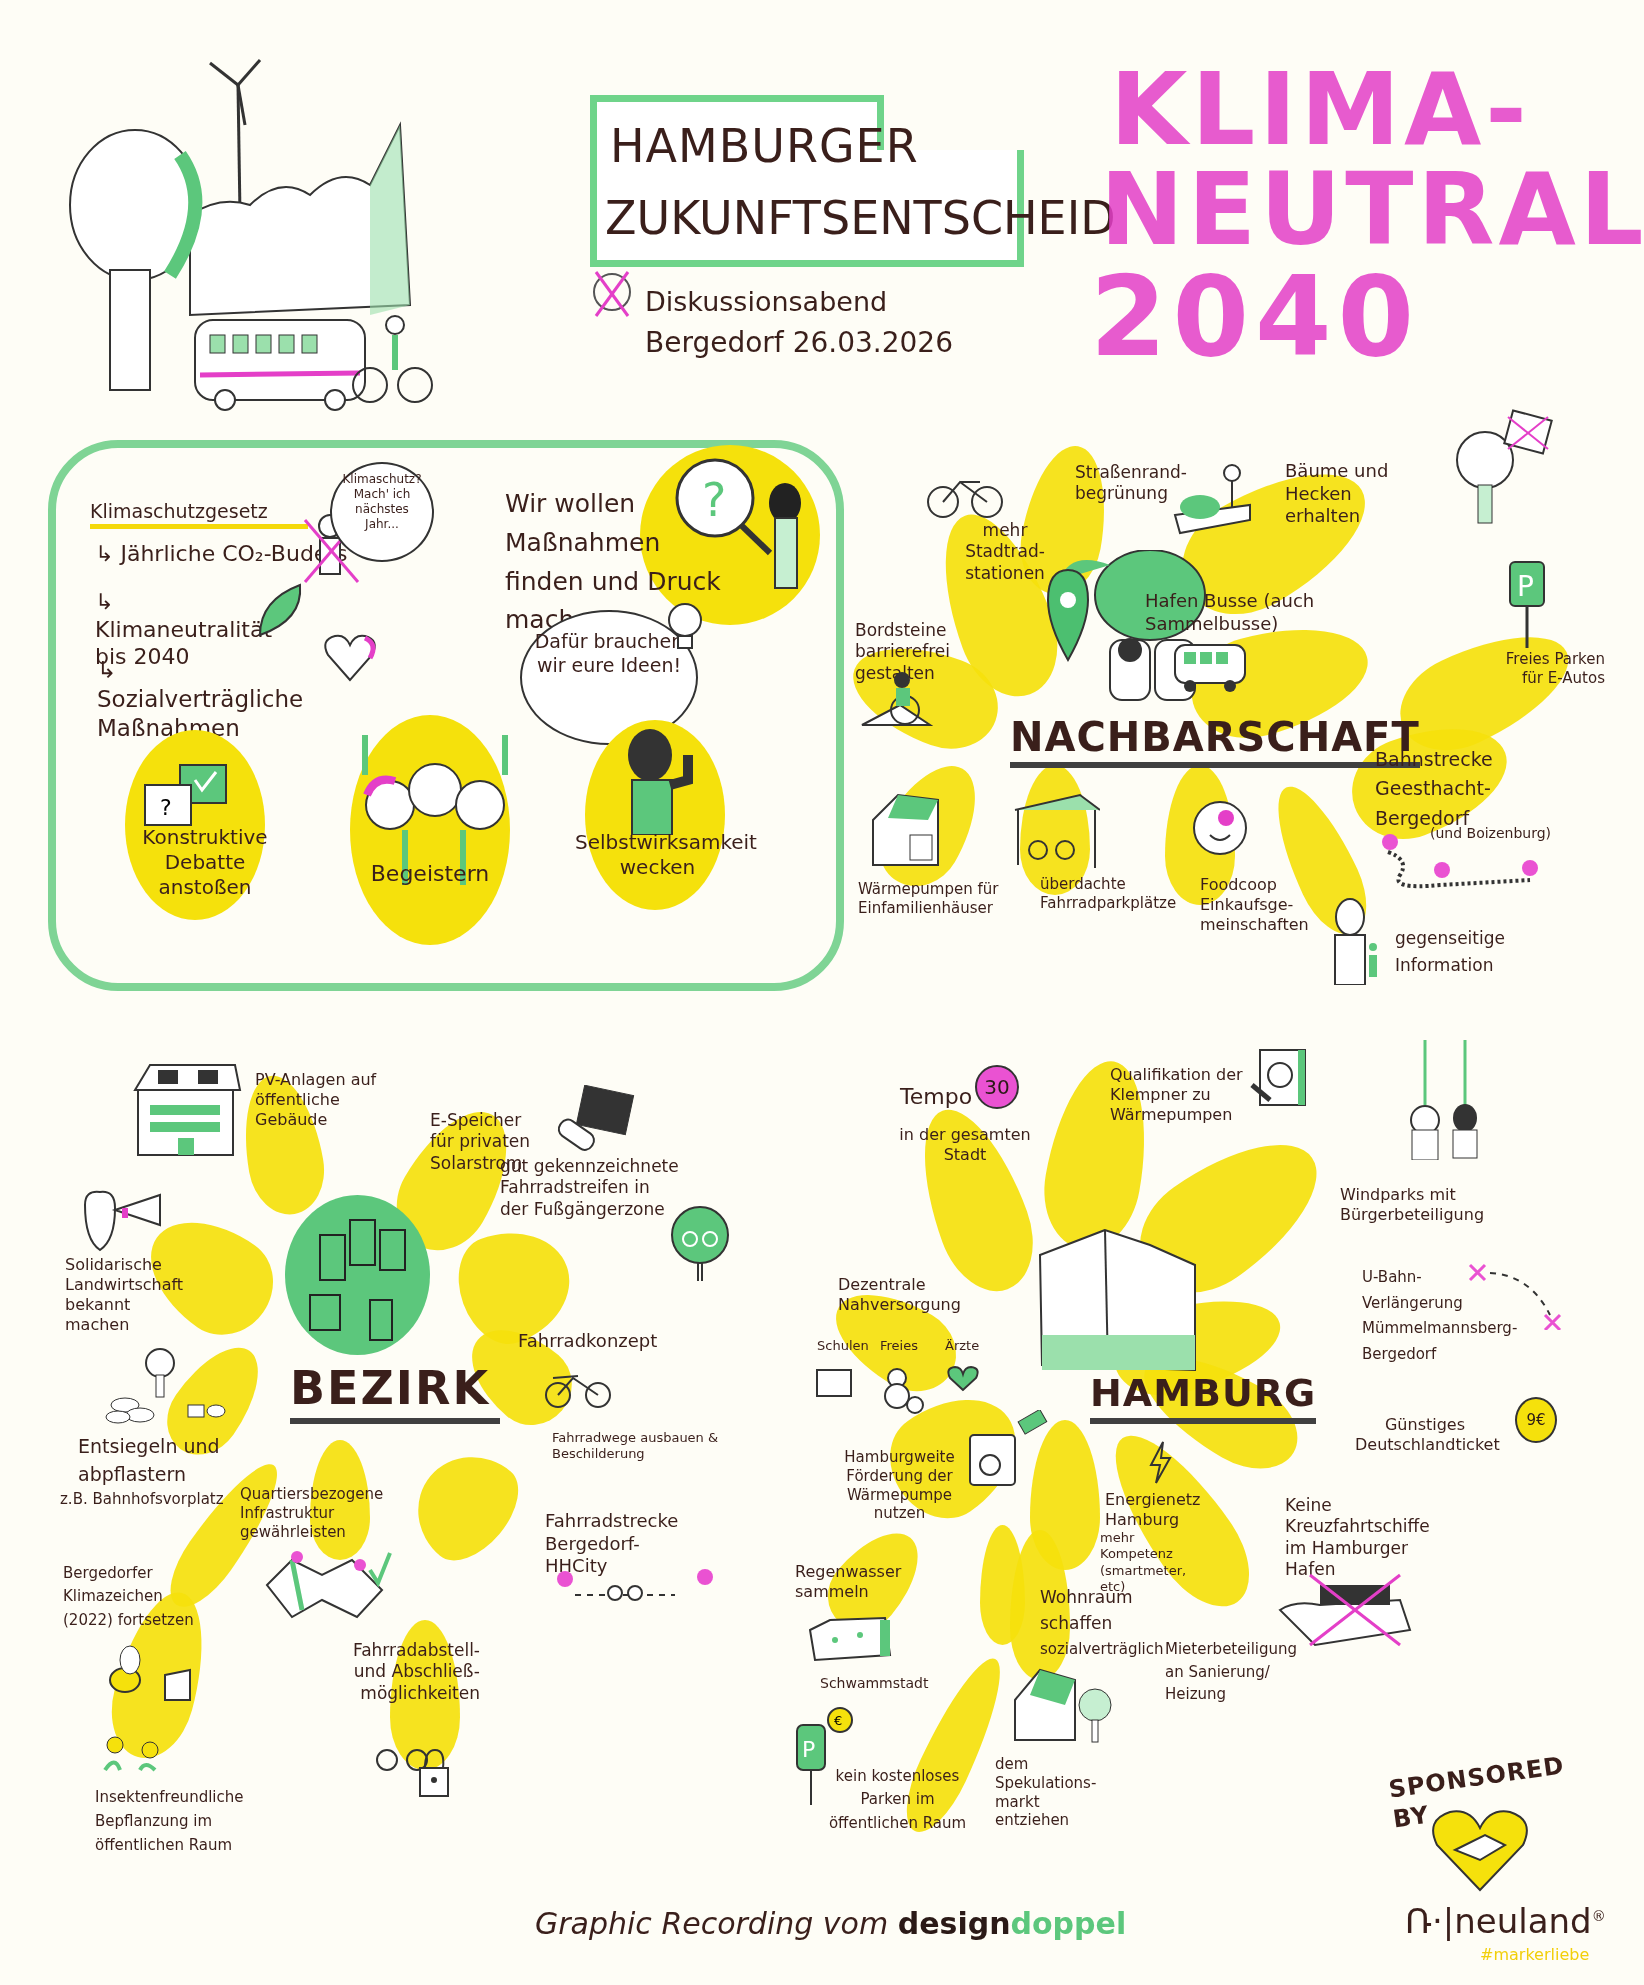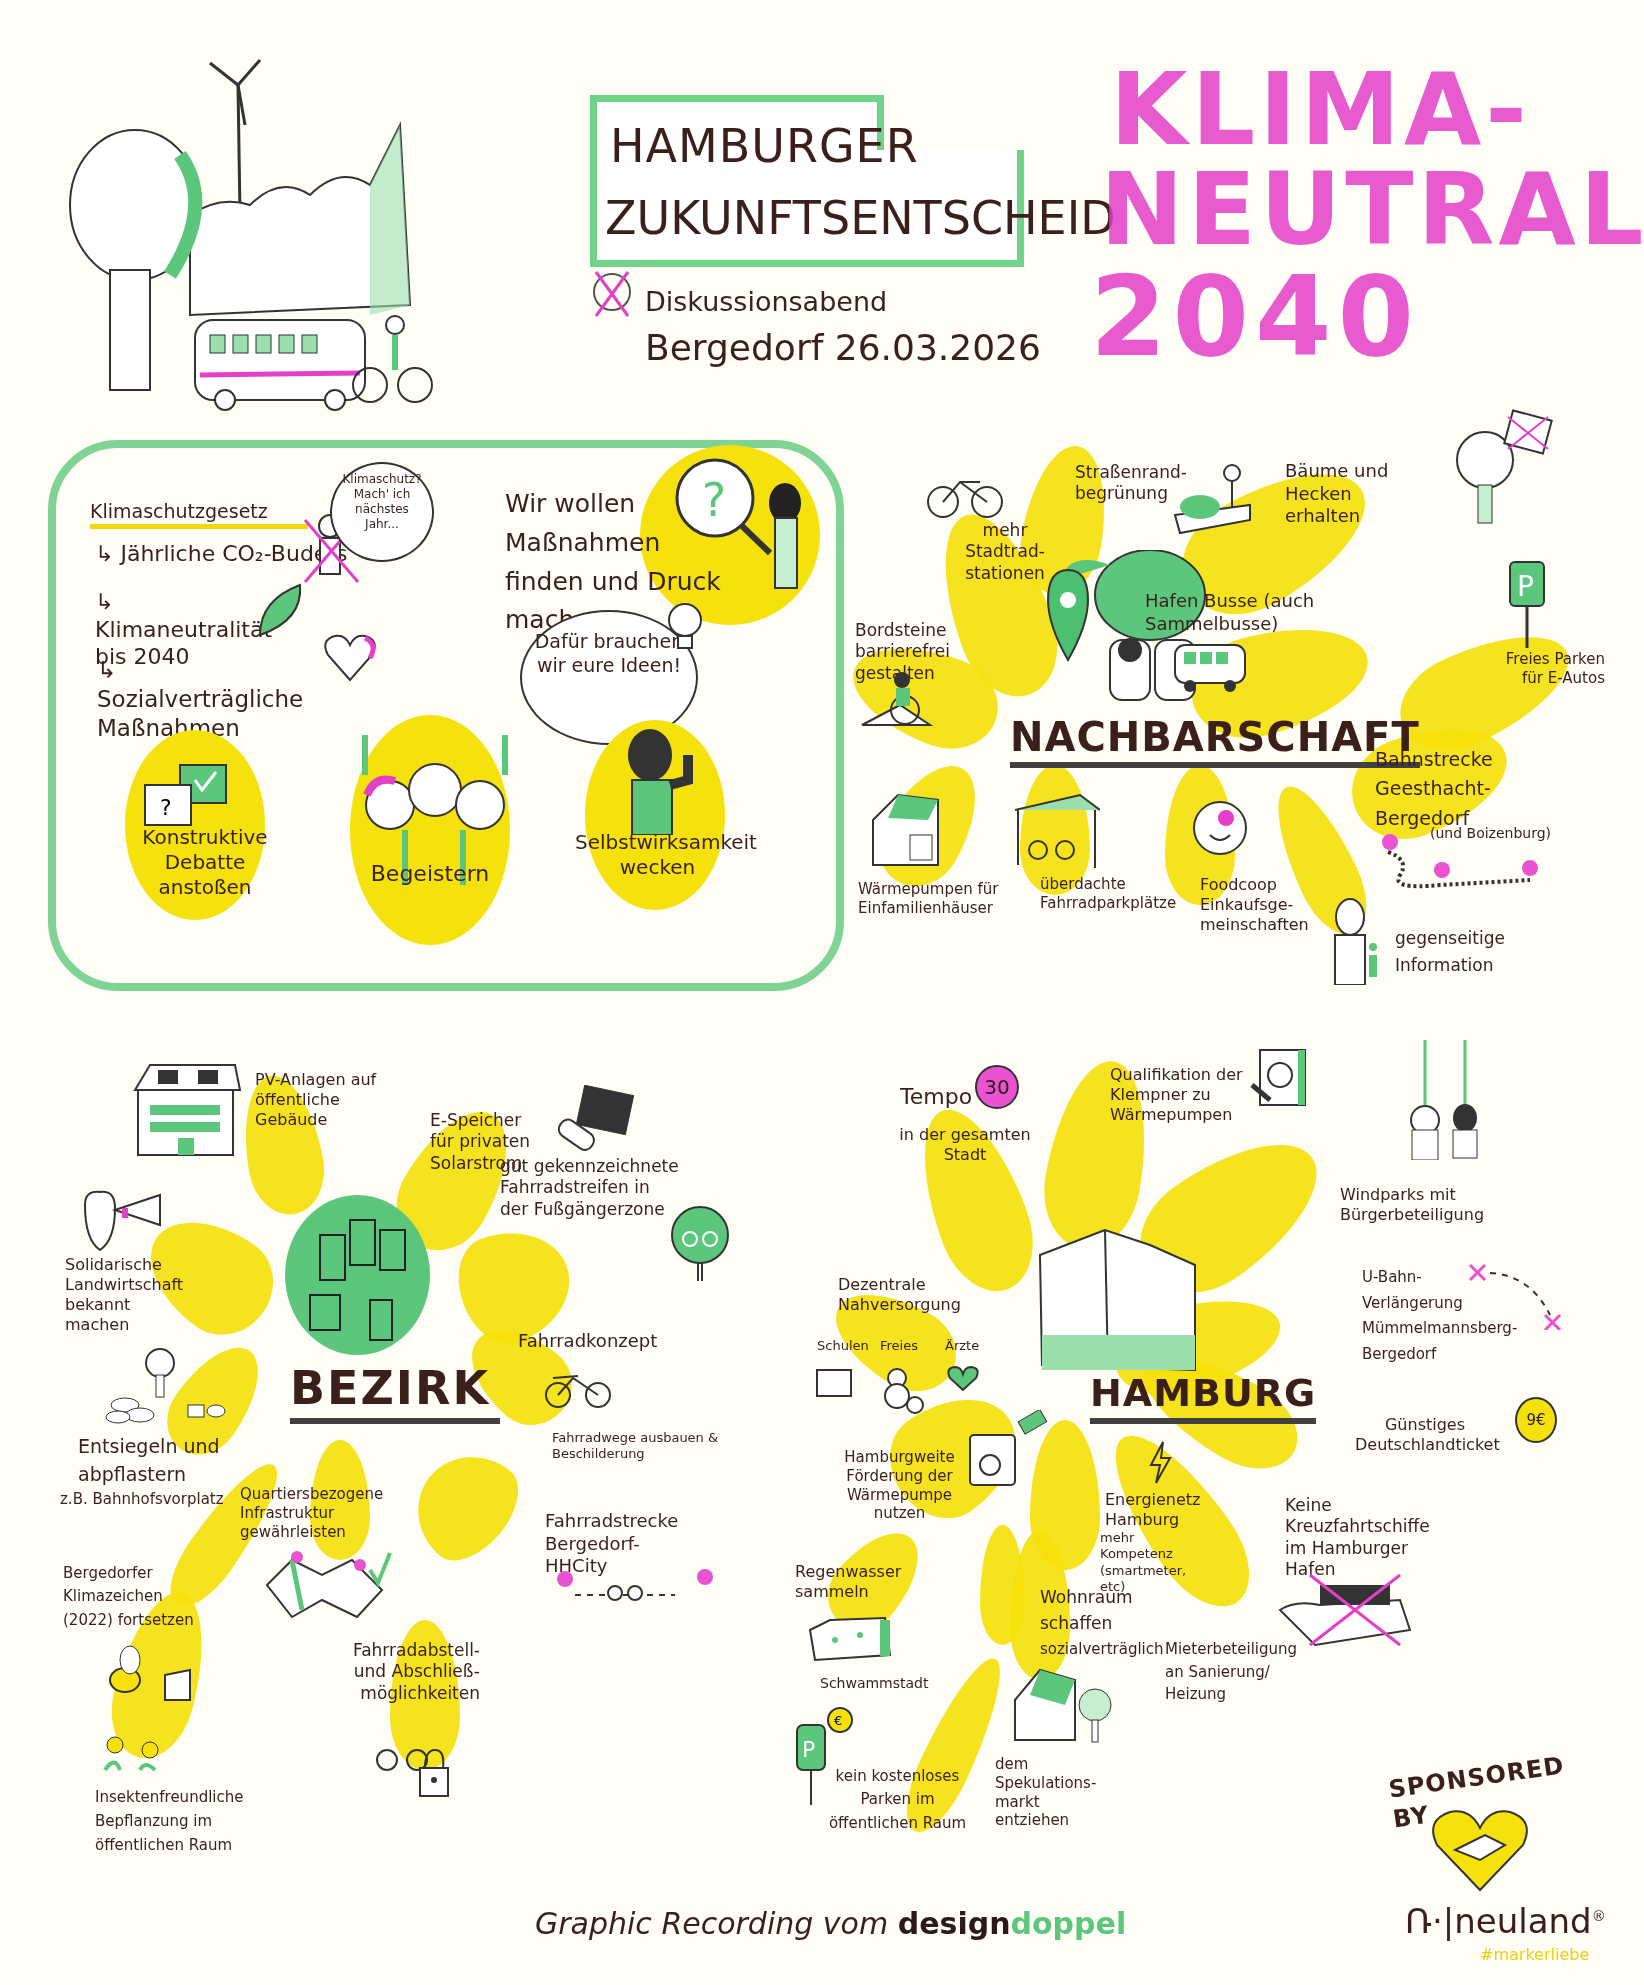--- a/index.html
+++ b/index.html
@@ -58,21 +58,21 @@
 <div class="abs hand" style="left:605px;top:190px;font-size:46px;letter-spacing:0px;">ZUKUNFTSENTSCHEID</div>
 
 <div class="abs" style="left:590px;top:268px;">
   <svg width="44" height="52">
       <circle cx="22" cy="24" r="18" fill="none" stroke="#555" stroke-width="2"></circle>
       <line x1="6" y1="4" x2="38" y2="48" stroke="#e43fc8" stroke-width="3"></line>
       <line x1="38" y1="4" x2="6" y2="48" stroke="#e43fc8" stroke-width="3"></line>
     </svg>
 </div>
 <div class="abs hand" style="left:645px;top:285px;font-size:27px;">Diskussionsabend</div>
-<div class="abs hand" style="left:645px;top:325px;font-size:36px;">Bergedorf 26.03.2026</div>
+<div class="abs hand" style="left:645px;top:325px;font-size:28px;">Bergedorf 26.03.2026</div>
 
 <div class="abs pink" style="left:1110px;top:60px;font-size:100px;font-weight:bold;letter-spacing:4px;line-height:1;opacity:.85;">KLIMA-</div>
 <div class="abs pink" style="left:1100px;top:160px;font-size:100px;font-weight:bold;letter-spacing:4px;line-height:1;opacity:.85;">NEUTRAL</div>
 <div class="abs pink" style="left:1090px;top:262px;font-size:110px;font-weight:bold;letter-spacing:6px;line-height:1;opacity:.85;">2040</div>
 
 <div class="cloud" style="left:48px;top:440px;width:780px;height:535px;"></div>
 
 <div class="abs hand hl-yellow" style="left:90px;top:500px;font-size:19px;padding-right:40px;">Klimaschutzgesetz</div>
 <div class="abs hand" style="left:95px;top:540px;font-size:22px;"><span>↳ </span><span>Jährliche CO₂-Budets</span></div>
 <div class="abs hand" style="left:95px;top:588px;font-size:22px;width:190px;"><span>↳ </span><span>Klimaneutralität bis 2040</span></div>

